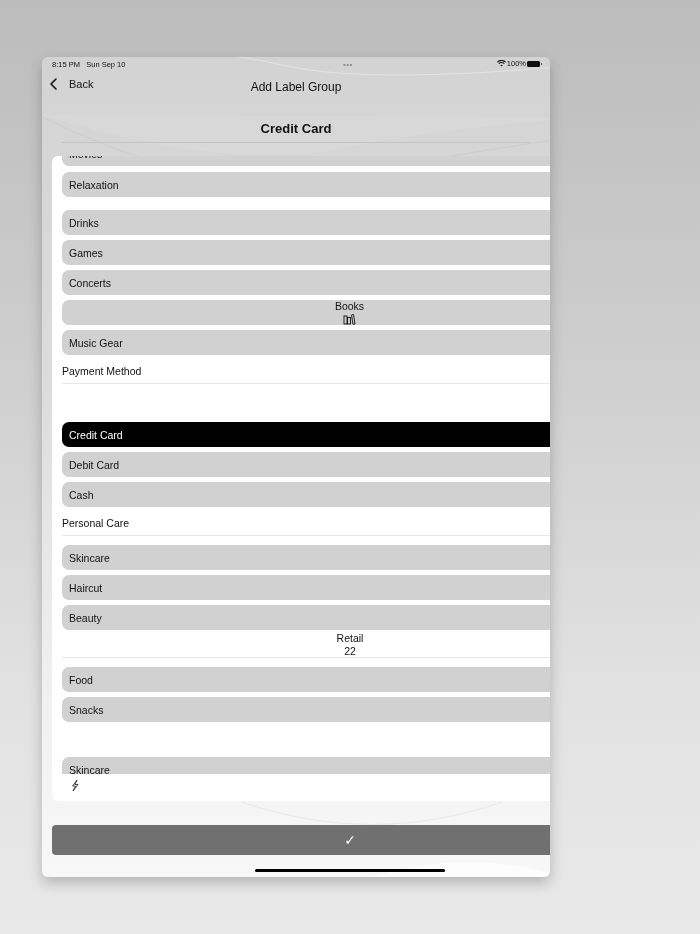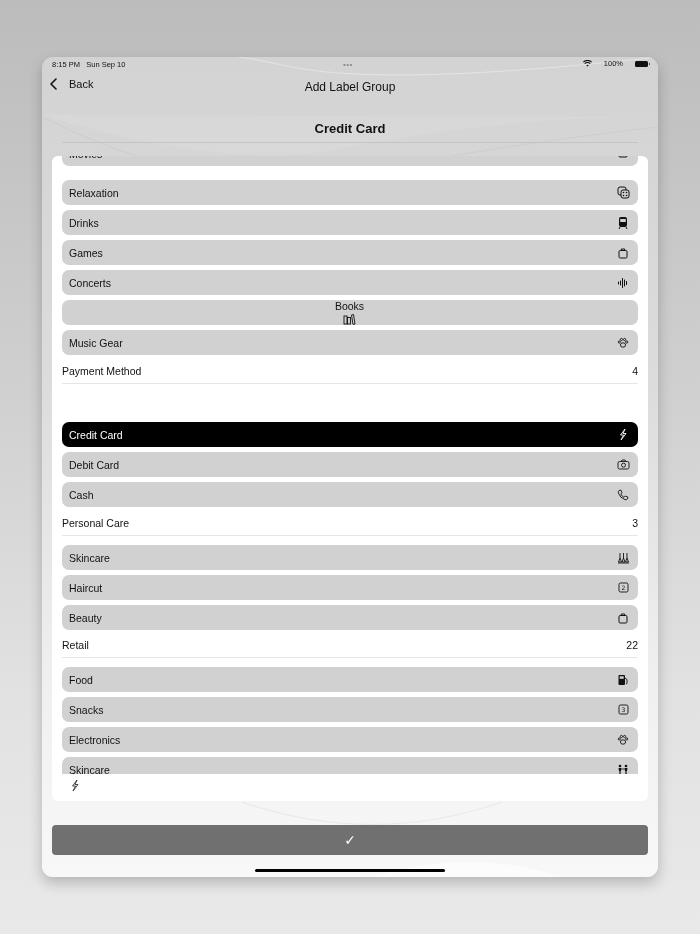--- a/index.html
+++ b/index.html
@@ -3,30 +3,30 @@
 <meta charset="utf-8">
 <style>
   * { box-sizing: border-box; margin: 0; padding: 0; }
   html, body { width: 700px; height: 934px; overflow: hidden; }
   body {
     font-family: "Liberation Sans", "DejaVu Sans", sans-serif;
     background: linear-gradient(to bottom, #bcbcbc 0%, #cfcfcf 40%, #e2e2e2 75%, #e9e9e9 100%);
     position: relative;
   }
   .device {
-    position: absolute; left: 42px; top: 57px; width: 616px; height: 820px;
-    border-radius: 11px; overflow: hidden;
+    position: absolute; left: 42px; top: 57px; width: 508px; height: 820px;
+    border-radius: 6px; overflow: hidden;
     background: linear-gradient(to bottom, #d3d3d3 0%, #dcdcdc 40%, #efefef 75%, #f8f8f8 100%);
     box-shadow: 0 6px 14px rgba(0,0,0,0.22);
   }
   .wave { position: absolute; left: 0; top: 0; width: 616px; height: 820px; pointer-events: none; }
   .status-bar { position: absolute; left: 0; top: 0; width: 100%; height: 14px; font-size: 7.5px; color: #111; }
   .status-time { position: absolute; left: 10px; top: 3px; font-weight: 400; }
   .status-dots { position: absolute; left: 301px; top: 3px; font-size: 8px; color: #888; letter-spacing: 0.5px; }
-  .status-right { position: absolute; right: 10px; top: 2px; display: flex; align-items: center; gap: 12px; }
+  .status-right { position: absolute; right: 10px; top: 2px; display: flex; align-items: center; gap: 1px; }
   .battery { width: 13px; height: 6px; background: #111; border-radius: 1.5px; position: relative; }
   .battery::after { content: ""; position: absolute; right: -2px; top: 2px; width: 1px; height: 2px; background: #555; }
 
   .nav-bar { position: absolute; left: 0; top: 18px; width: 100%; height: 24px; }
   .back-btn { position: absolute; left: 8px; top: 3px; display: flex; align-items: center; gap: 12px; font-size: 11px; color: #111; cursor: pointer; }
   .nav-title { position: absolute; left: 0; right: 0; top: 5px; text-align: center; font-size: 12px; color: #111; }
 
   .page-title { position: absolute; left: 0; right: 0; top: 64px; text-align: center; font-size: 13px; font-weight: 700; color: #111; }
   .title-rule { position: absolute; left: 20px; right: 20px; top: 85px; height: 1px; background: #c4c4c4; }
 
@@ -90,21 +90,21 @@
 
       <div class="row" style="top:-15px;">
         <span>Movies</span>
         <span class="icon">
           <svg width="12" height="12" viewBox="0 0 12 12">
               <rect x="2" y="3" width="8" height="6" rx="1" fill="none" stroke="#111" stroke-width="1"></rect>
             </svg>
         </span>
       </div>
 
-      <div class="row" style="top:24px;gap:24px;">
+      <div class="row" style="top:16px;gap:24px;">
         <span>Relaxation</span>
         <span class="icon">
           <svg width="13" height="13" viewBox="0 0 13 13">
               <rect x="1" y="1" width="8" height="8" rx="2" fill="none" stroke="#111" stroke-width="1"></rect>
               <rect x="4" y="4" width="8" height="8" rx="2" fill="#d1d1d1" stroke="#111" stroke-width="1"></rect>
               <circle cx="6.5" cy="6.5" r="0.8" fill="#111"></circle>
               <circle cx="9.5" cy="9.5" r="0.8" fill="#111"></circle>
               <circle cx="9.5" cy="6.5" r="0.8" fill="#111"></circle>
               <circle cx="6.5" cy="9.5" r="0.8" fill="#111"></circle>
             </svg>
@@ -228,21 +228,21 @@
       <div class="row" style="top:449px;">
         <span>Beauty</span>
         <span class="icon">
           <svg width="12" height="12" viewBox="0 0 12 12">
               <rect x="2" y="3.5" width="8" height="7.5" rx="1.2" fill="none" stroke="#111" stroke-width="1"></rect>
               <path d="M4.3 3.5 V2 H7.7 V3.5" fill="none" stroke="#111" stroke-width="1"></path>
             </svg>
         </span>
       </div>
 
-      <div class="section-header" style="top:476px;">
+      <div class="section-header" style="top:476px;flex-direction:column;">
         <span>Retail</span>
         <span>22</span>
       </div>
 
       <div class="row" style="top:511px;">
         <span>Food</span>
         <span class="icon">
           <svg width="12" height="12" viewBox="0 0 12 12">
               <rect x="1.5" y="1" width="6.5" height="10" rx="1" fill="#111"></rect>
               <rect x="2.7" y="2.3" width="4" height="2.5" fill="#d1d1d1"></rect>
@@ -254,32 +254,20 @@
       <div class="row" style="top:541px;">
         <span>Snacks</span>
         <span class="icon">
           <svg width="11" height="11" viewBox="0 0 11 11">
               <rect x="1" y="1" width="9" height="9" rx="1.5" fill="none" stroke="#111" stroke-width="0.9"></rect>
               <text x="5.5" y="8" font-size="6" text-anchor="middle" fill="#111" font-family="DejaVu Sans, sans-serif">3</text>
             </svg>
         </span>
       </div>
 
-      <div class="row" style="top:571px;">
-        <span>Electronics</span>
-        <span class="icon">
-          <svg width="12" height="12" viewBox="0 0 12 12">
-              <ellipse cx="6" cy="8" rx="2.6" ry="2.2" fill="none" stroke="#111" stroke-width="0.9"></ellipse>
-              <circle cx="2.3" cy="5" r="1.1" fill="none" stroke="#111" stroke-width="0.9"></circle>
-              <circle cx="4.4" cy="2.5" r="1.1" fill="none" stroke="#111" stroke-width="0.9"></circle>
-              <circle cx="7.6" cy="2.5" r="1.1" fill="none" stroke="#111" stroke-width="0.9"></circle>
-              <circle cx="9.7" cy="5" r="1.1" fill="none" stroke="#111" stroke-width="0.9"></circle>
-            </svg>
-        </span>
-      </div>
 
       <div class="row" style="top:601px;">
         <span>Skincare</span>
         <span class="icon">
           <svg width="14" height="12" viewBox="0 0 14 12">
               <circle cx="4" cy="2" r="1.3" fill="#111"></circle>
               <circle cx="10" cy="2" r="1.3" fill="#111"></circle>
               <path d="M2.5 4 H5.5 L5 7 H4.6 V11 H3.4 V7 H3 Z M8.5 4 H11.5 L11 7 H10.6 V11 H9.4 V7 H9 Z" fill="#111"></path>
               <path d="M5.5 5 L8.5 5" stroke="#111" stroke-width="0.8"></path>
             </svg>

